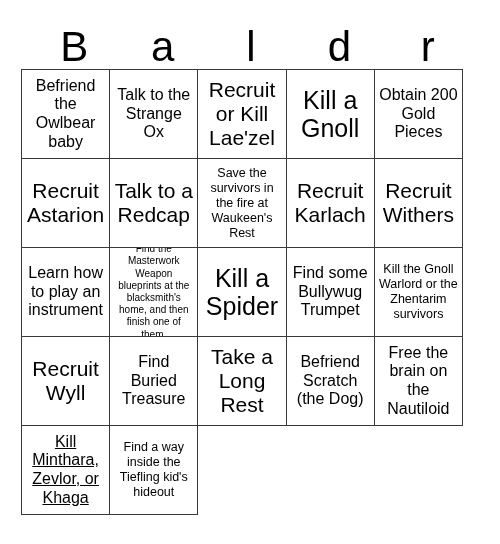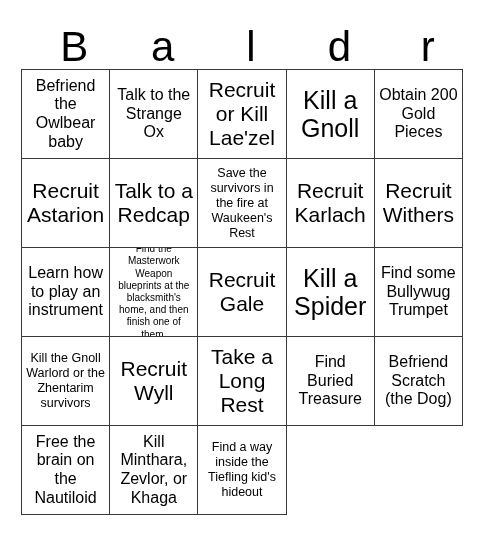--- a/index.html
+++ b/index.html
@@ -129,50 +129,47 @@
 
     <div class="cell fs-lg" style="border-color: rgb(58, 58, 58);">
         <span class="txt">Recruit Withers</span>
       </div>
     <div class="cell fs-md" style="border-color: rgb(58, 58, 58);">
         <span class="txt">Learn how to play an instrument</span>
       </div>
     <div class="cell fs-xs" style="border-color: rgb(58, 58, 58);">
         <span class="txt">Find the Masterwork Weapon blueprints at the blacksmith's home, and then finish one of them.</span>
       </div>
-    <div class="cell fs-lg" style="border-color: rgb(58, 58, 58);">
-        <span class="txt">Recruit Gale</span>
-      </div>
 
     <div class="cell fs-xl" style="border-color: rgb(58, 58, 58);">
         <span class="txt">Kill a Spider</span>
       </div>
     <div class="cell fs-md" style="border-color: rgb(58, 58, 58);">
         <span class="txt">Find some Bullywug Trumpet</span>
       </div>
     <div class="cell fs-sm" style="border-color: rgb(58, 58, 58);">
         <span class="txt">Kill the Gnoll Warlord or the Zhentarim survivors</span>
       </div>
     <div class="cell fs-lg" style="border-color: rgb(58, 58, 58);">
         <span class="txt">Recruit Wyll</span>
       </div>
+    <div class="cell fs-md" style="border-color: rgb(58, 58, 58);">
+        <span class="txt">Find Buried Treasure</span>
+      </div>
+
     <div class="cell fs-lg" style="border-color: rgb(58, 58, 58);">
         <span class="txt">Take a Long Rest</span>
-      </div>
-
-    <div class="cell fs-md" style="border-color: rgb(58, 58, 58);">
-        <span class="txt">Find Buried Treasure</span>
       </div>
     <div class="cell fs-md" style="border-color: rgb(58, 58, 58);">
         <span class="txt">Befriend Scratch (the Dog)</span>
       </div>
     <div class="cell fs-md" style="border-color: rgb(58, 58, 58);">
         <span class="txt">Free the brain on the Nautiloid</span>
       </div>
-    <div class="cell fs-md" style="border-color: rgb(58, 58, 58);">
+    <div class="cell fs-md" style="border-color: rgb(58, 58, 58); text-decoration: underline;">
         <span class="txt">Kill Minthara, Zevlor, or Khaga</span>
       </div>
     <div class="cell fs-sm" style="border-color: rgb(58, 58, 58);">
         <span class="txt">Find a way inside the Tiefling kid's hideout</span>
       </div>
   </div>
 
 </div>
 
 </body></html>

